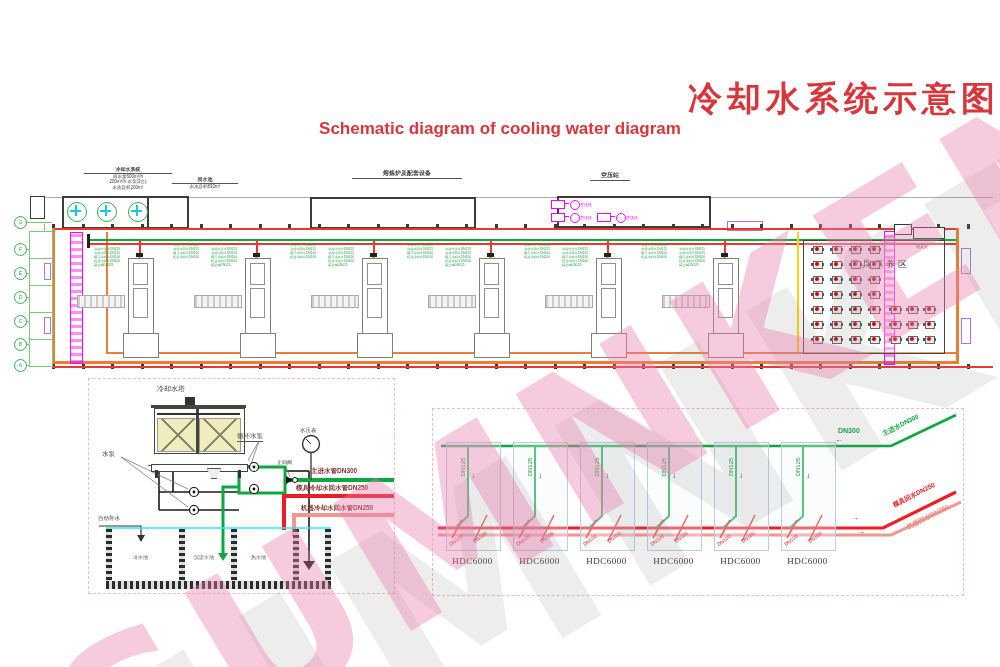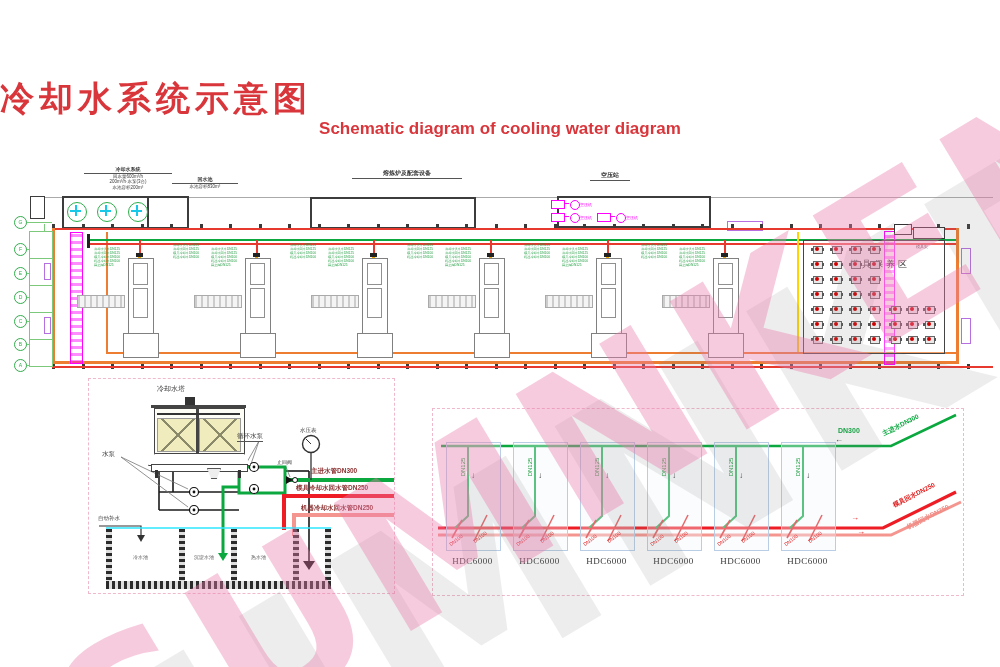--- a/index.html
+++ b/index.html
@@ -1,19 +1,19 @@
 <!DOCTYPE html>
 <html><head>
 <meta charset="utf-8">
 <style>
   html,body{margin:0;padding:0;background:#fff;}
   .page{position:relative;width:1000px;height:667px;background:#fff;overflow:hidden;
         font-family:"Liberation Sans",sans-serif;color:#333;}
   .abs{position:absolute;}
-  .t-zh{left:0;right:0;top:76px;text-align:left;font-family:"DejaVu Serif",serif;
+  .t-zh{left:0;right:0;top:76px;text-align:right;font-family:"DejaVu Serif",serif;
         font-size:34px;font-weight:700;letter-spacing:5px;}
   .t-en{left:0;right:0;top:119px;text-align:center;font-size:17px;font-weight:700;}
   .wm{pointer-events:none;z-index:40;font-family:"DejaVu Sans",sans-serif;font-weight:700;
       white-space:nowrap;transform-origin:0 0;}
   .wm-pink{left:14px;top:648px;font-size:205px;letter-spacing:8px;color:rgba(236,126,173,.40);transform:rotate(-31deg);}
   .wm-gray{left:-70px;top:742px;font-size:255px;letter-spacing:10px;color:rgba(125,125,125,.14);transform:rotate(-31deg);}
   .note{text-align:center;color:#3a3a3a;}
   .note .nt{display:block;font-size:5px;font-weight:700;border-bottom:.5px solid #555;padding-bottom:.5px;}
   .note .nl{display:block;font-size:4.5px;line-height:5.5px;}
   .ulab{font-size:6px;font-weight:700;color:#3a3a3a;border-bottom:.6px solid #555;text-align:center;}

